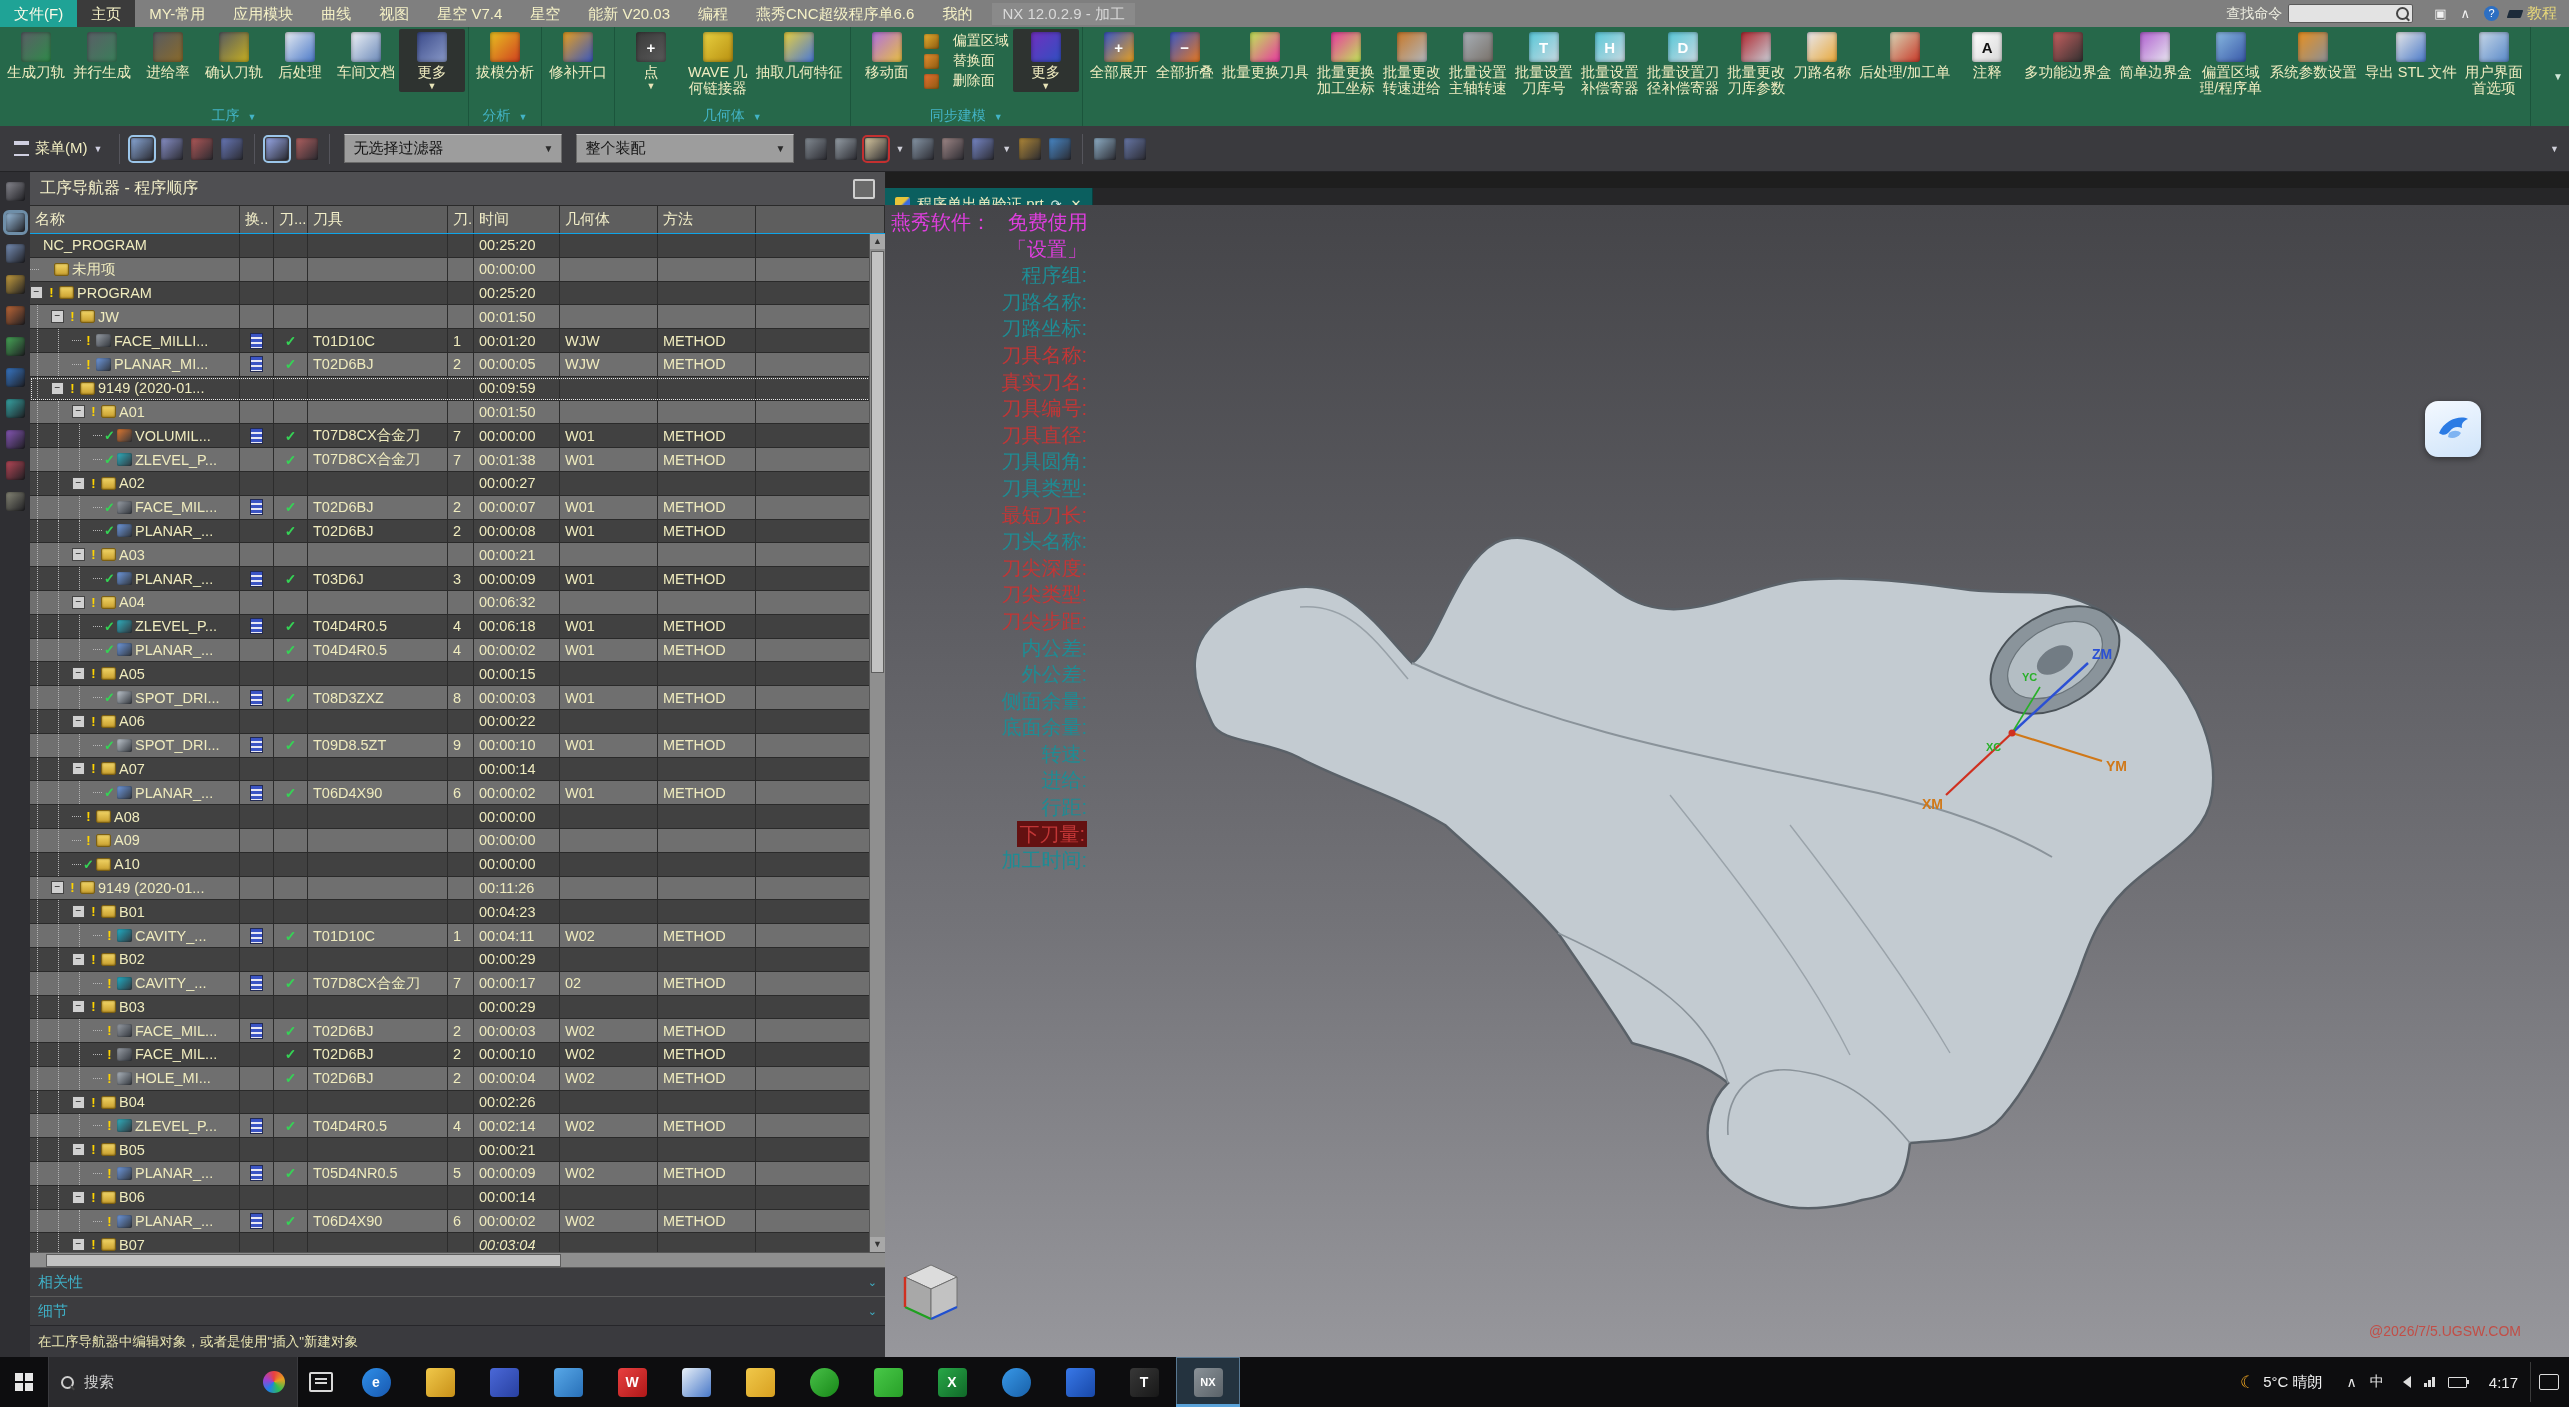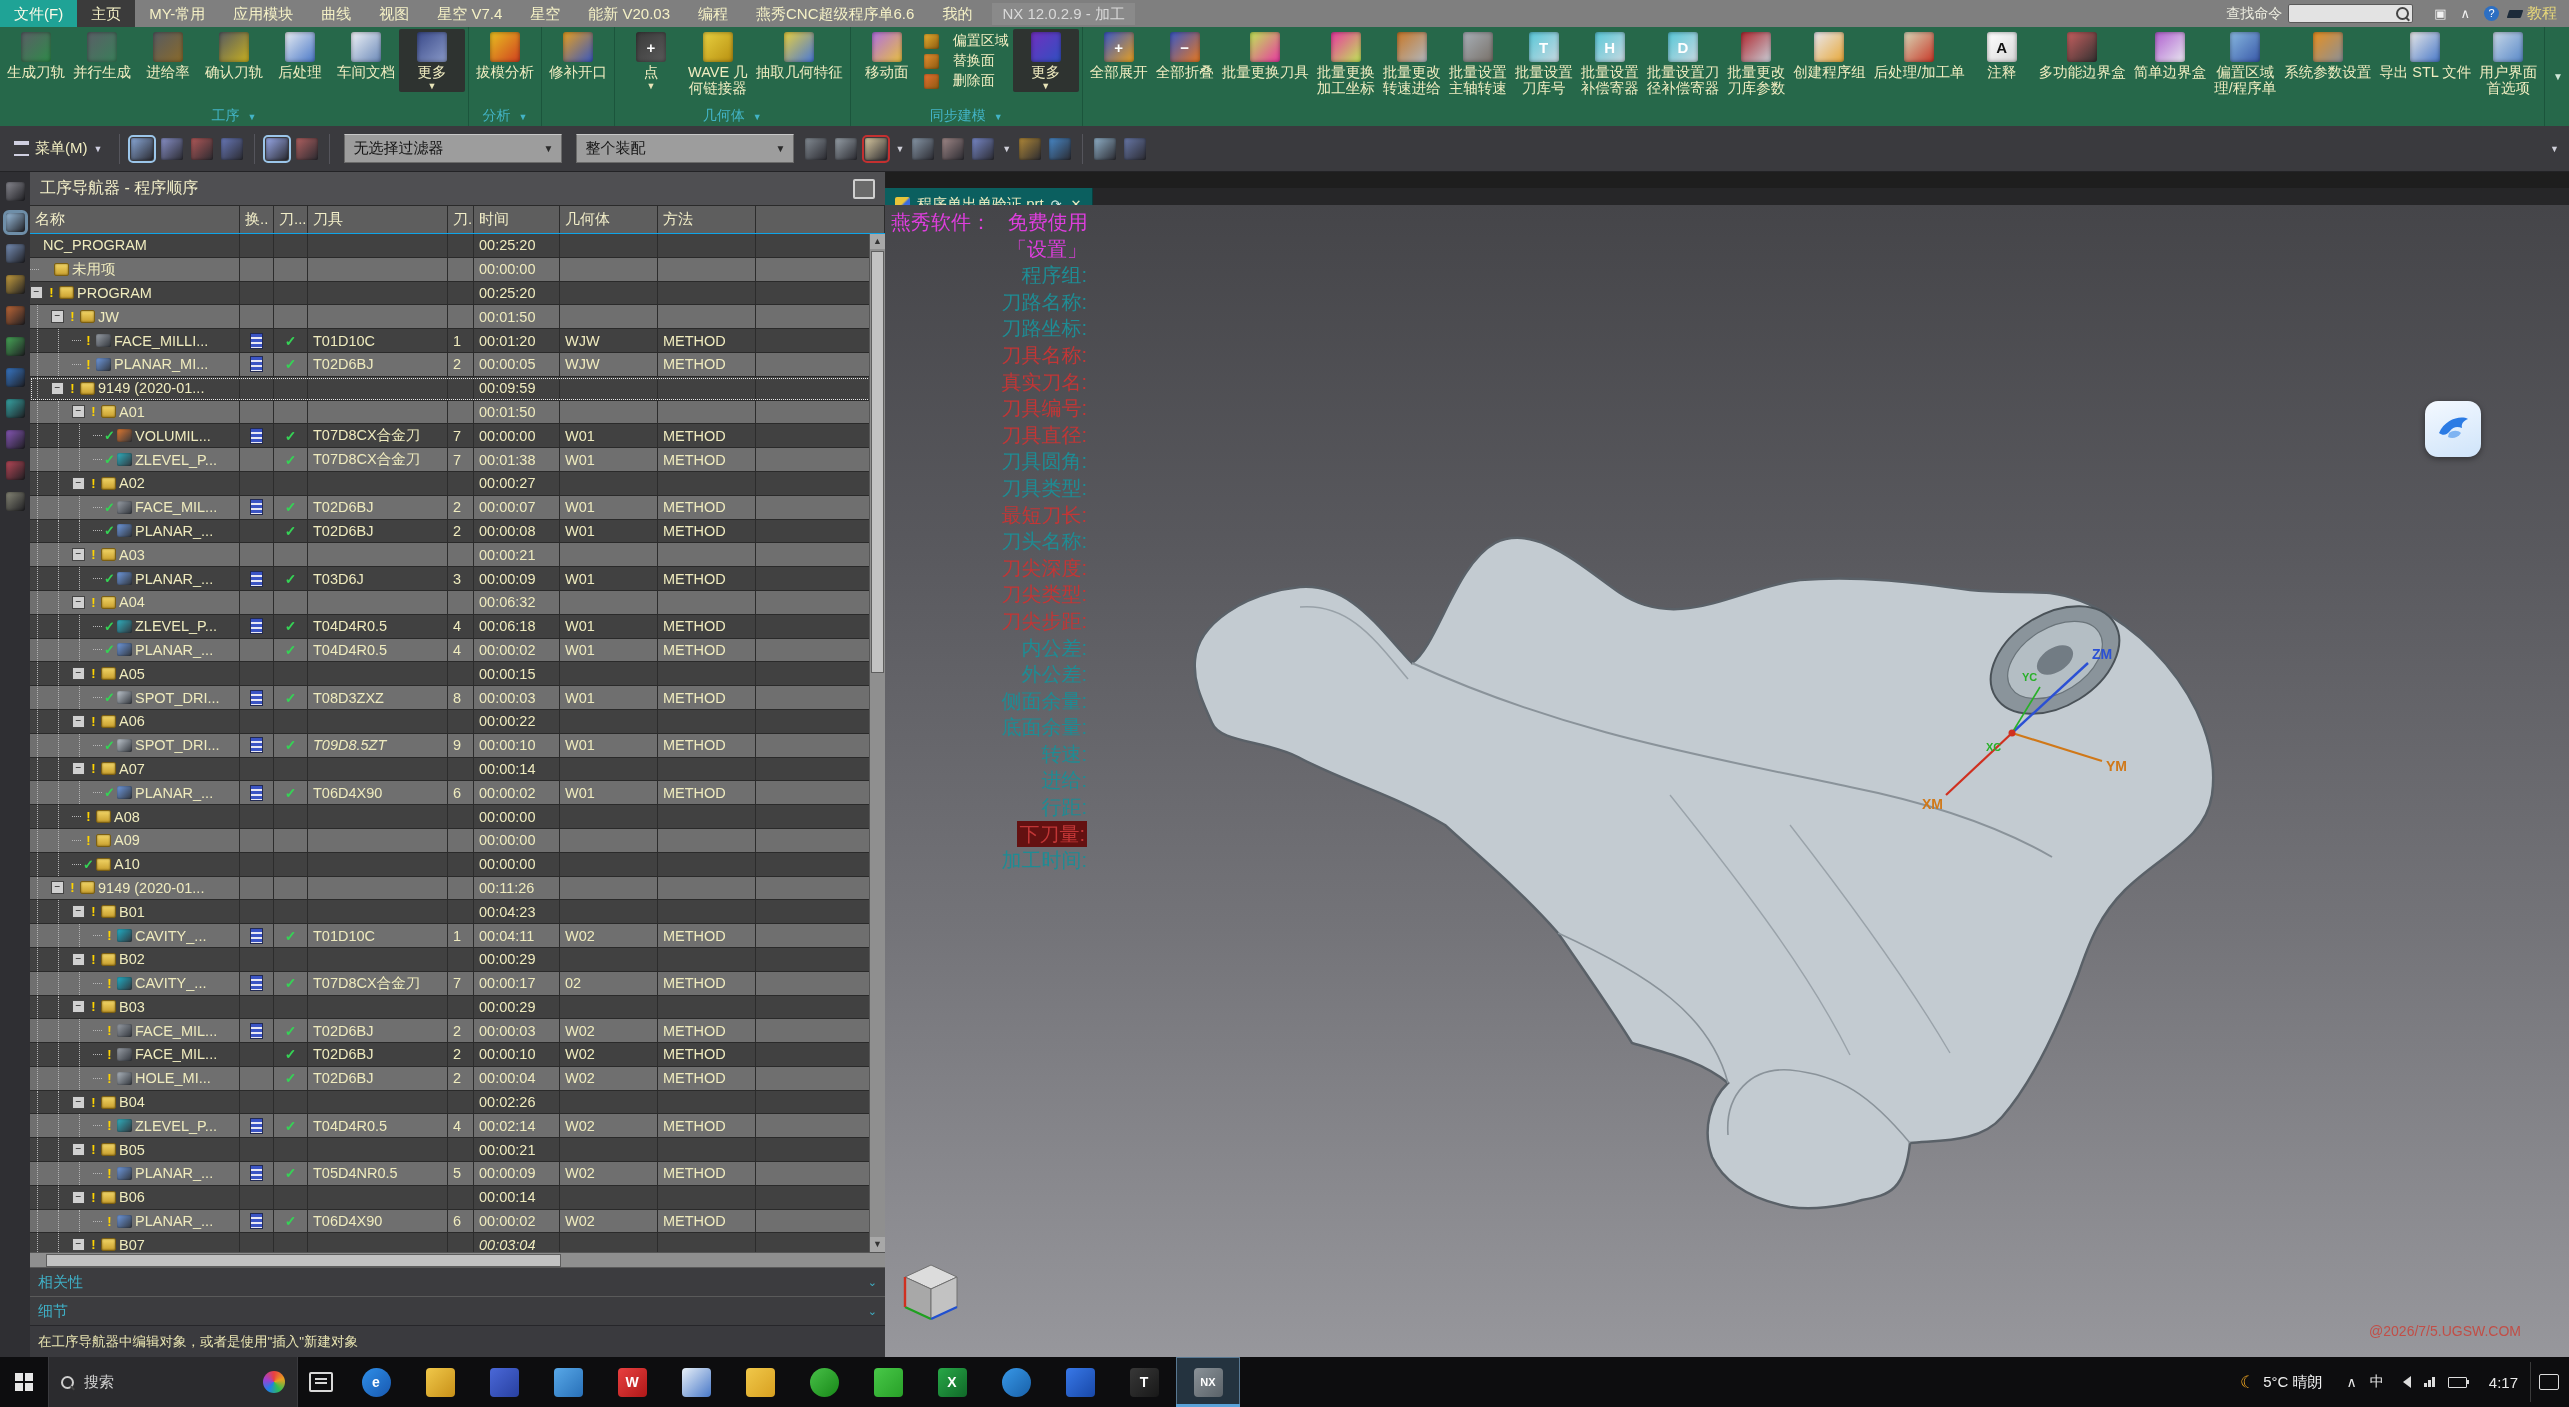--- a/index.html
+++ b/index.html
@@ -324,21 +324,21 @@
             <div class="lbl">批量设置刀
 径补偿寄器</div>
           </div>
           <div class="rbtn">
             <div class="ric" style="background: linear-gradient(135deg, rgb(176, 40, 48), rgb(200, 208, 216));"></div>
             <div class="lbl">批量更改
 刀库参数</div>
           </div>
           <div class="rbtn">
             <div class="ric" style="background: linear-gradient(135deg, rgb(232, 232, 240), rgb(232, 168, 56));"></div>
-            <div class="lbl">创建程序组</div>
+            <div class="lbl">刀路名称</div>
           </div>
           <div class="rbtn">
             <div class="ric" style="background: linear-gradient(135deg, rgb(216, 216, 184), rgb(200, 56, 40));"></div>
             <div class="lbl">后处理/加工单</div>
           </div>
           <div class="rbtn">
             <div class="ric" style="background: linear-gradient(135deg, rgb(255, 255, 255), rgb(216, 216, 216)); color: rgb(17, 17, 17);">A</div>
             <div class="lbl">注释</div>
           </div>
           <div class="rbtn">
@@ -862,21 +862,21 @@
             <span class="st ok">✓</span>
             <span class="nico" style="background: linear-gradient(135deg, rgb(192, 200, 208), rgb(48, 52, 58));"></span>
             <span>SPOT_DRI...</span>
           </div>
           <div class="tc" style="flex: 0 0 34px; justify-content: center;">
             <span class="tcico"></span>
           </div>
           <div class="tc" style="flex: 0 0 34px; justify-content: center;">
             <span class="okmark">✓</span>
           </div>
-          <div class="tc" style="flex: 0 0 140px; padding-left: 5px; font-style: italic;">T09D8.5ZT</div>
+          <div class="tc" style="flex: 0 0 140px; padding-left: 5px;">T09D8.5ZT</div>
           <div class="tc" style="flex: 0 0 26px; padding-left: 5px;">9</div>
           <div class="tc" style="flex: 0 0 86px; padding-left: 5px;">00:00:10</div>
           <div class="tc" style="flex: 0 0 98px; padding-left: 5px;">W01</div>
           <div class="tc" style="flex: 0 0 98px; padding-left: 5px;">METHOD</div>
           <div class="tc" style="flex: 1 1 0%; border-right: none;"></div>
         </div>
         <div class="trow dark">
           <div class="tc" style="flex: 0 0 210px;">
             <span class="gap"></span>
             <span class="gap"></span>

